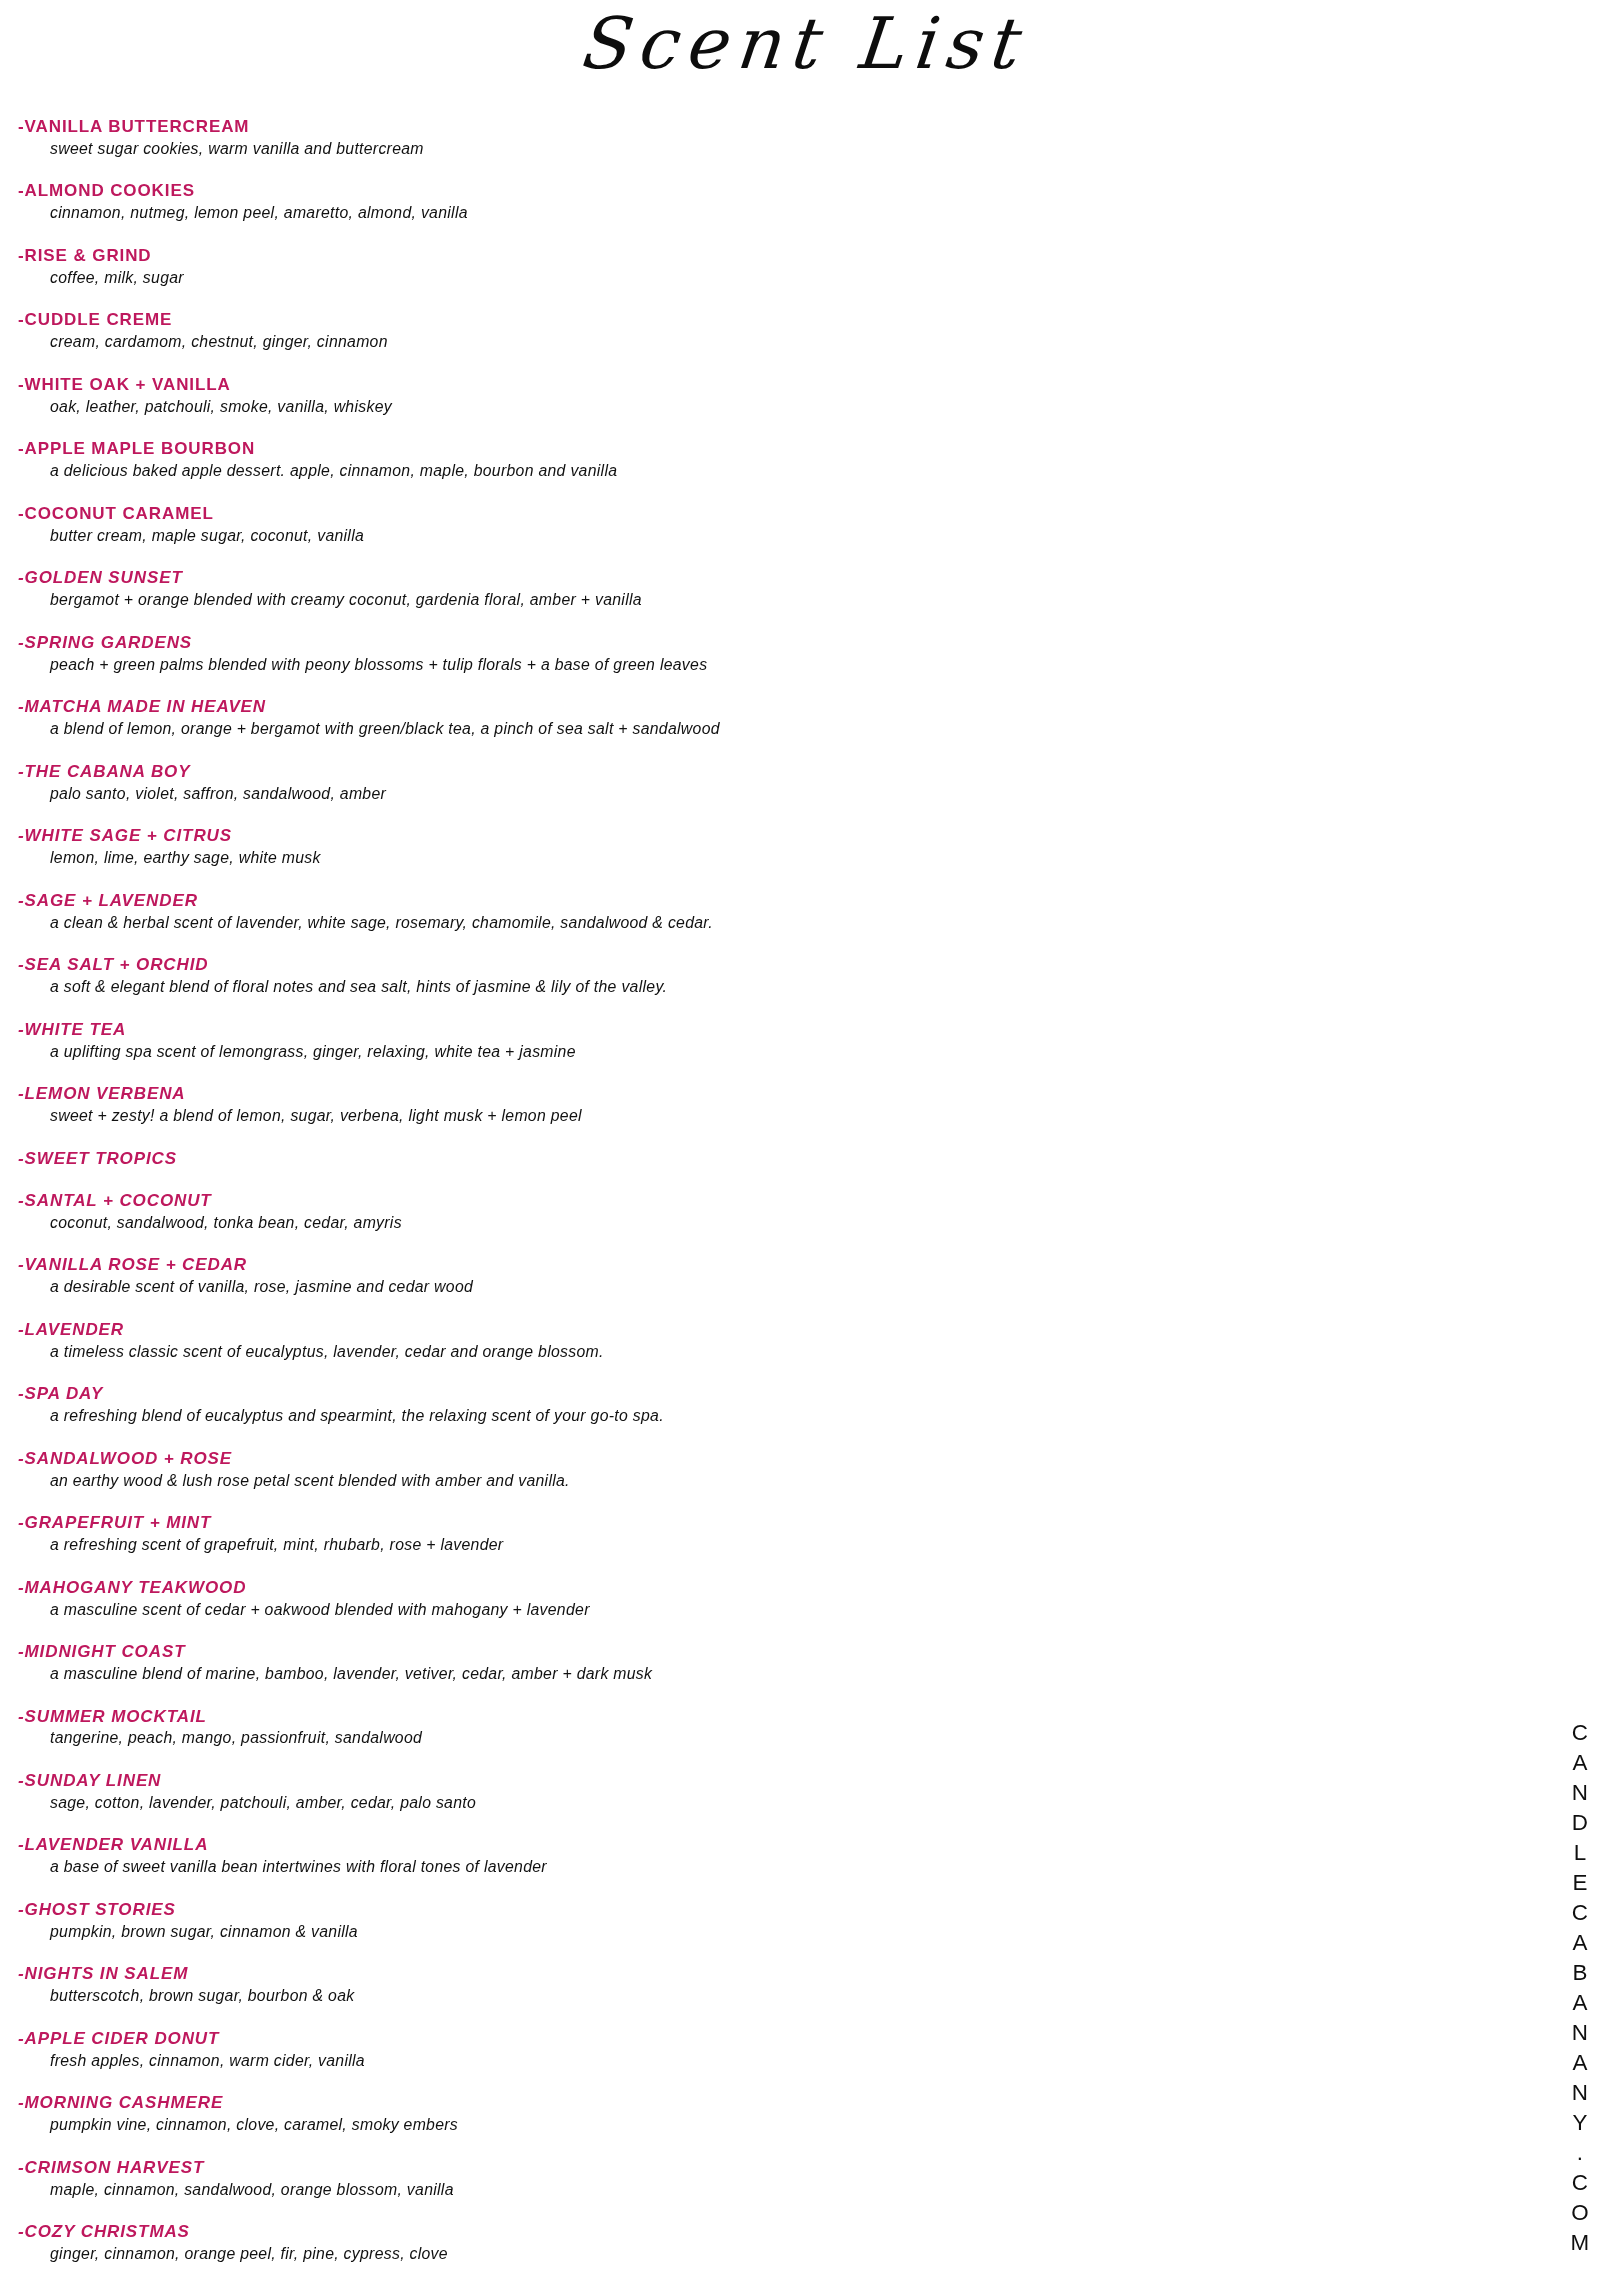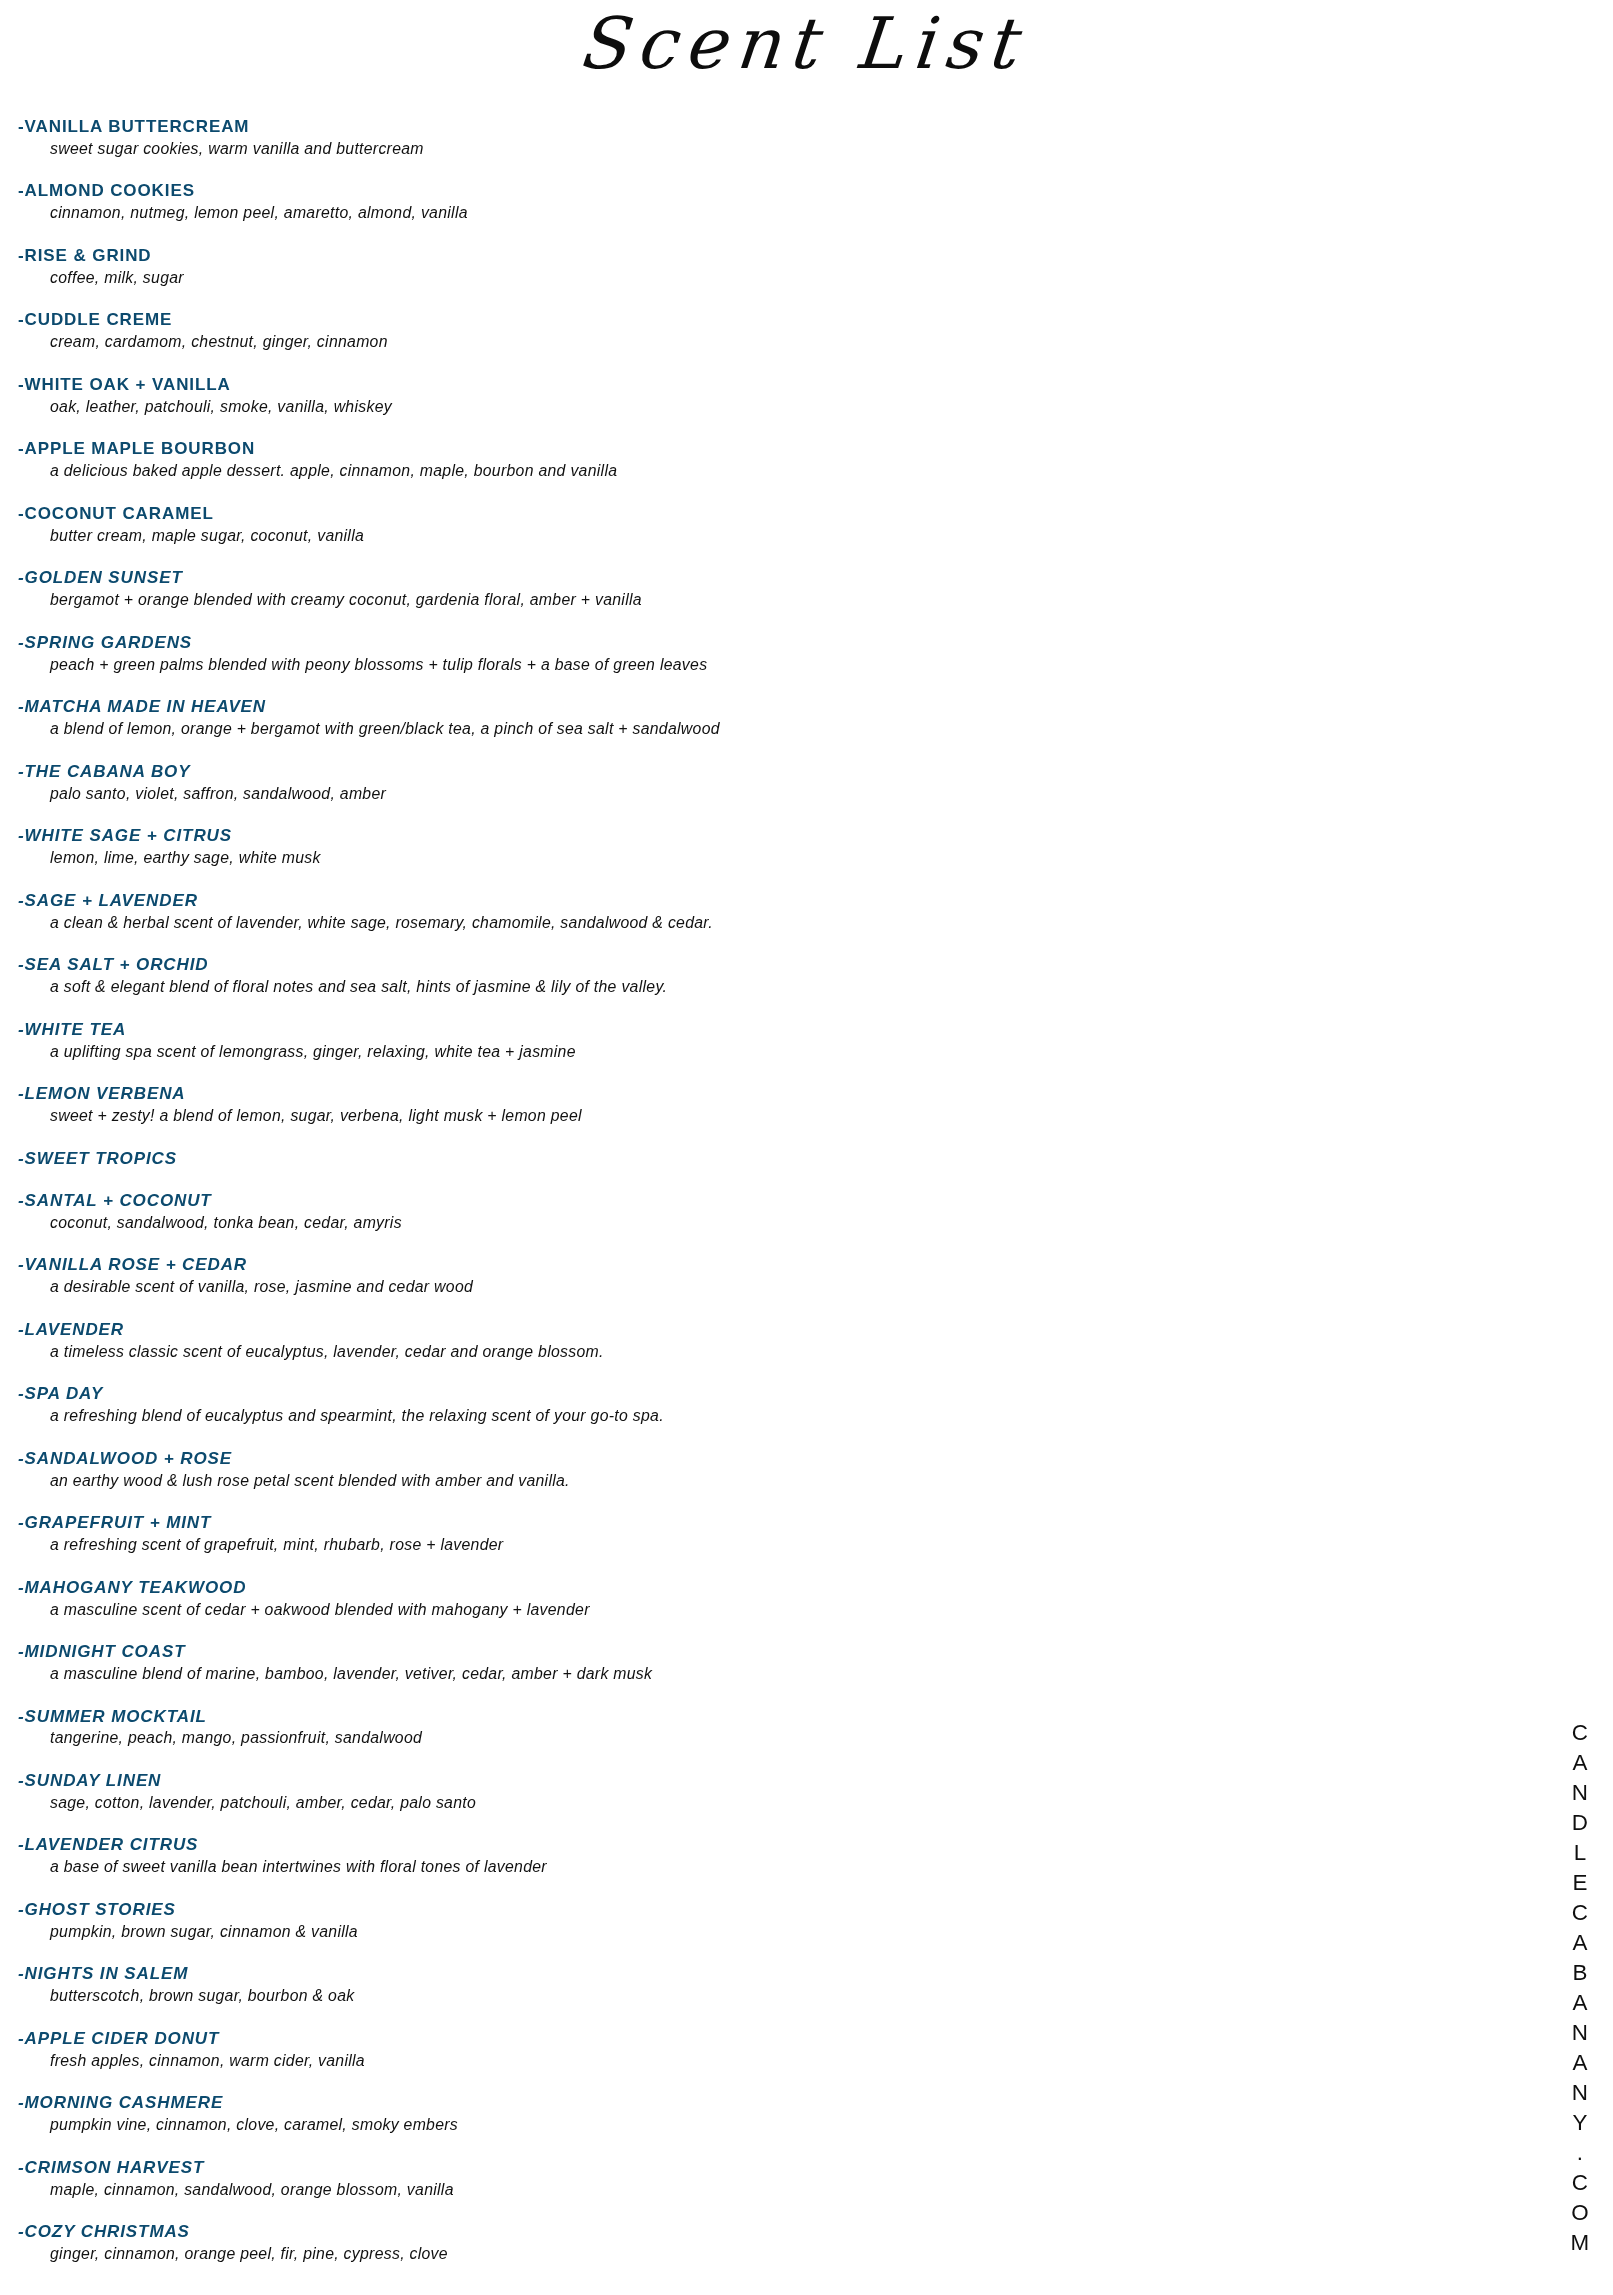--- a/index.html
+++ b/index.html
@@ -44,21 +44,21 @@
     width: 1410px;
   }
   .scent {
     margin-bottom: 21px;
   }
   .scent-name {
     font-family: "Liberation Sans", sans-serif;
     font-size: 17px;
     letter-spacing: 0.9px;
     line-height: 1.25;
-    color: #0c4a6e;
+    color: #be185d;
     white-space: nowrap;
   }
   .scent-name.bold {
     font-weight: 700;
     font-style: normal;
   }
   .scent-name.italic {
     font-weight: 700;
     font-style: italic;
   }
@@ -197,21 +197,21 @@
     </div>
     <div class="scent">
       <div class="scent-name italic">-SUMMER MOCKTAIL</div>
       <div class="scent-desc">tangerine, peach, mango, passionfruit, sandalwood</div>
     </div>
     <div class="scent">
       <div class="scent-name italic">-SUNDAY LINEN</div>
       <div class="scent-desc">sage, cotton, lavender, patchouli, amber, cedar, palo santo</div>
     </div>
     <div class="scent">
-      <div class="scent-name italic">-LAVENDER CITRUS</div>
+      <div class="scent-name italic">-LAVENDER VANILLA</div>
       <div class="scent-desc">a base of sweet vanilla bean intertwines with floral tones of lavender</div>
     </div>
     <div class="scent">
       <div class="scent-name italic">-GHOST STORIES</div>
       <div class="scent-desc">pumpkin, brown sugar, cinnamon &amp; vanilla</div>
     </div>
     <div class="scent">
       <div class="scent-name italic">-NIGHTS IN SALEM</div>
       <div class="scent-desc">butterscotch, brown sugar, bourbon &amp; oak</div>
     </div>

